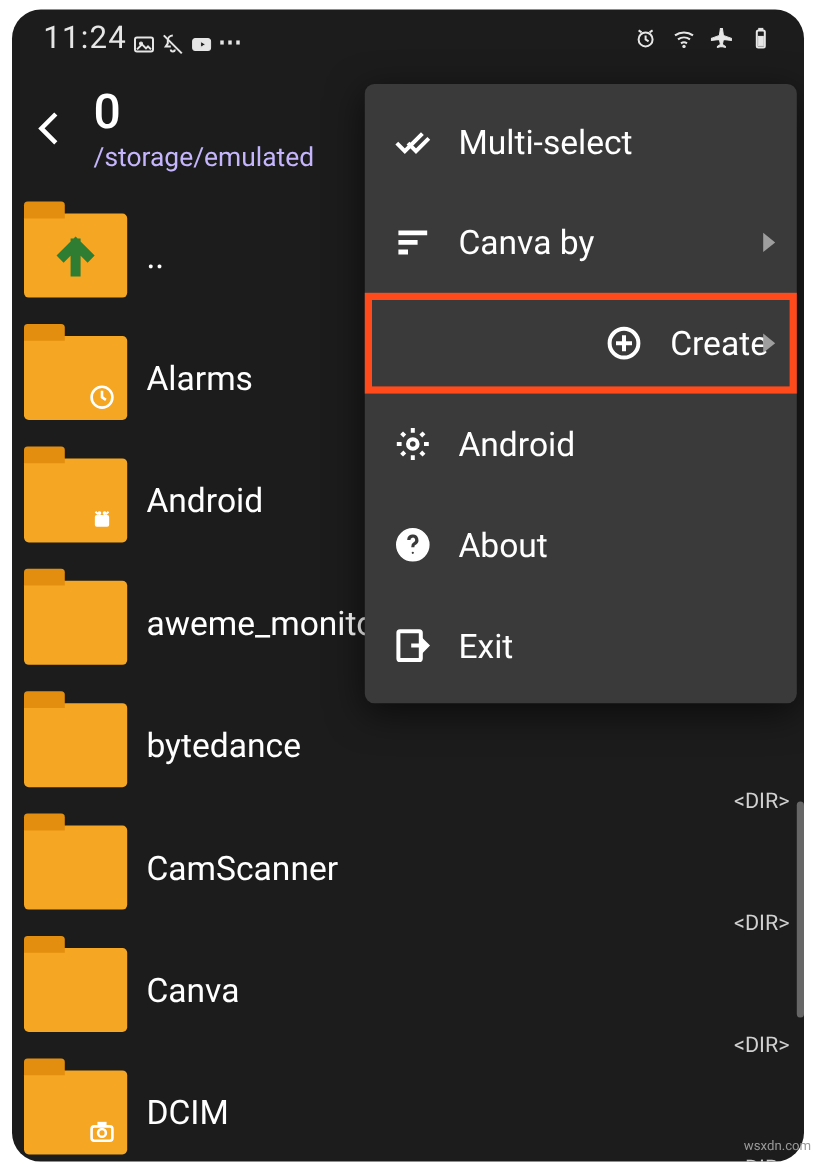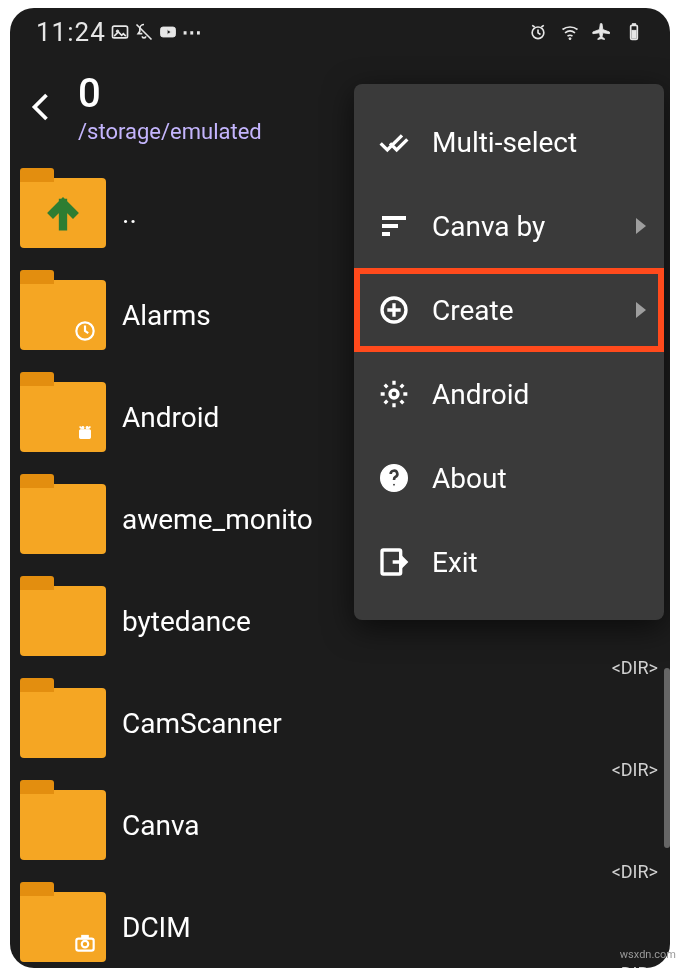--- a/index.html
+++ b/index.html
@@ -22,21 +22,21 @@
 
   
   .statusbar {
     height: 48px;
     display: flex;
     align-items: center;
     justify-content: space-between;
     padding: 0 26px;
     color: #e6e6e6;
   }
-  .status-left { display:flex; align-items:center; gap:4px; }
+  .status-left { display:flex; align-items:flex-end; gap:4px; }
   .status-right { display:flex; align-items:center; gap:12px; }
   .clock { font-size: 26px; font-weight: 400; letter-spacing: 1px; }
   .ic { width:20px; height:20px; display:inline-block; fill:#e6e6e6; stroke:#e6e6e6; }
   .dots { letter-spacing:2px; font-weight:700; font-size:20px; }
 
   
   .header {
     display:flex;
     align-items:center;
     gap:18px;
@@ -77,46 +77,46 @@
     position:absolute; right:8px; bottom:6px;
     width:26px; height:26px; fill:#fff; stroke:#fff;
   }
   .folder.up .glyph { right:auto; left:50%; bottom:50%; transform:translate(-50%,50%); width:40px; height:40px; fill:#2e7d32; stroke:#2e7d32;}
   .dir-tag { position:absolute; right:12px; bottom:-6px; font-size:18px; color:#d0d0d0;margin-top:28px; }
 
   
   .menu {
     position:absolute;
     top:62px; right:6px;
-    width:310px;
+    width:360px;
     background:#3a3a3a;
     border-radius:8px;
-    padding:16px 0;
+    padding:6px 0;
     box-shadow:0 8px 30px rgba(0,0,0,0.6);
-    margin-top:14px;
   }
   .menu-item{
     display:flex;
     align-items:center;
     height:84px;
     padding:0 24px;
     gap:22px;
     color:#fff;
     font-size:28px;
     position:relative;
   }
   .menu-item .mic{ width:32px; height:32px; fill:#fff; stroke:#fff; }
   .menu-item .arrow{
     position:absolute; right:18px; top:50%; transform:translateY(-50%);
     width:0;height:0;border-top:8px solid transparent;border-bottom:8px solid transparent;border-left:10px solid #9e9e9e;
   }
   .menu-item.highlight{
     outline:6px solid #ff4a1c;
     outline-offset:-6px;
     z-index:2;
+    justify-content:flex-end;
   }
 
   .scroll-hint{
     position:absolute; right:0; top:660px;
     width:6px; height:180px;
     background:#666;
     border-radius:3px;
   }
   .watermark{
     position:absolute; right:4px; bottom:19px;

